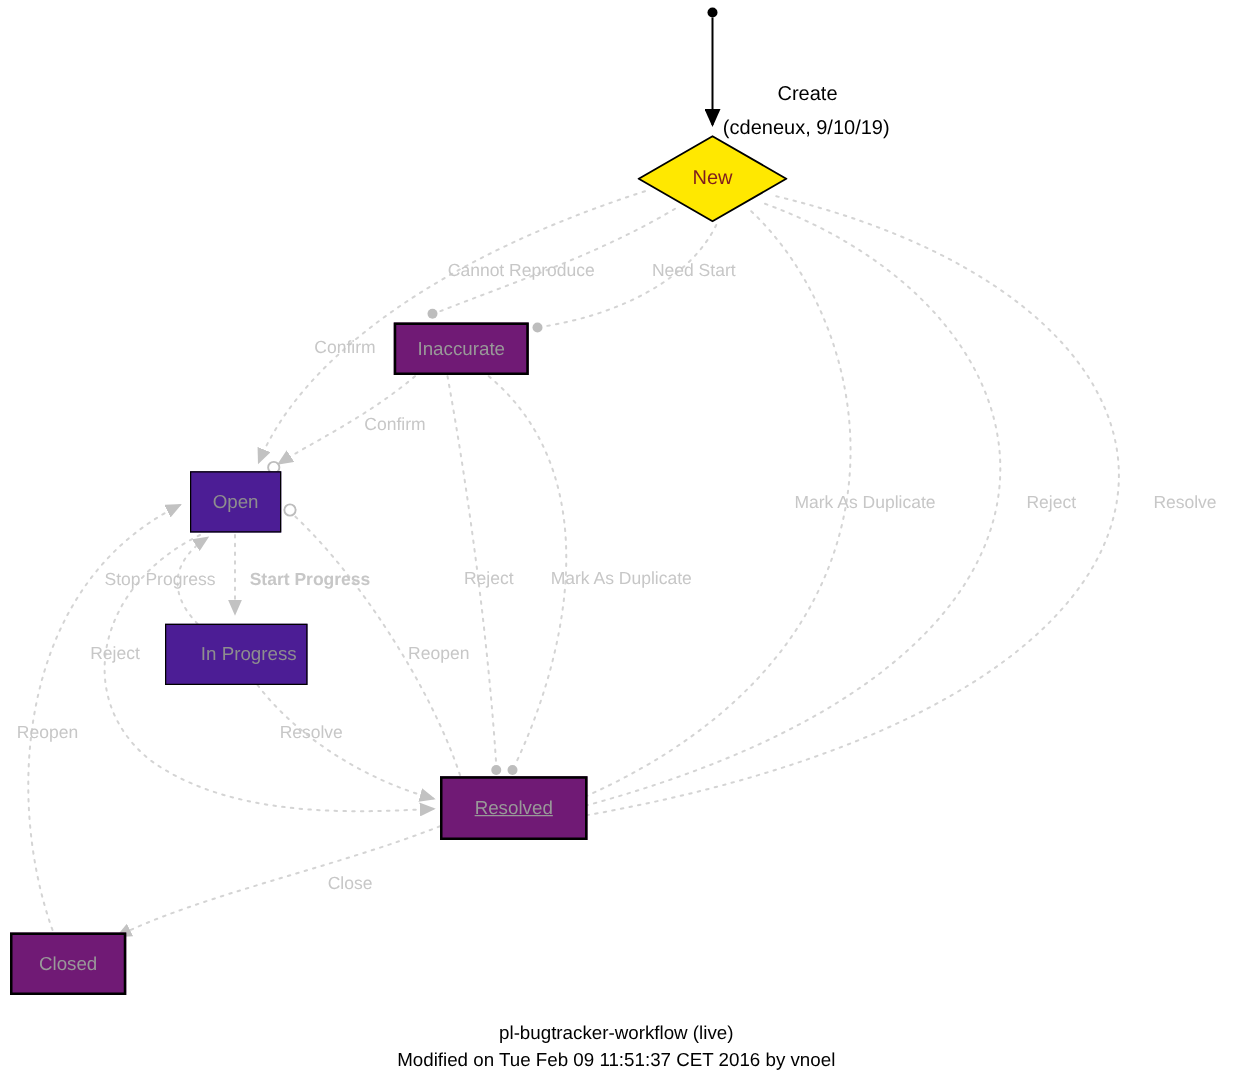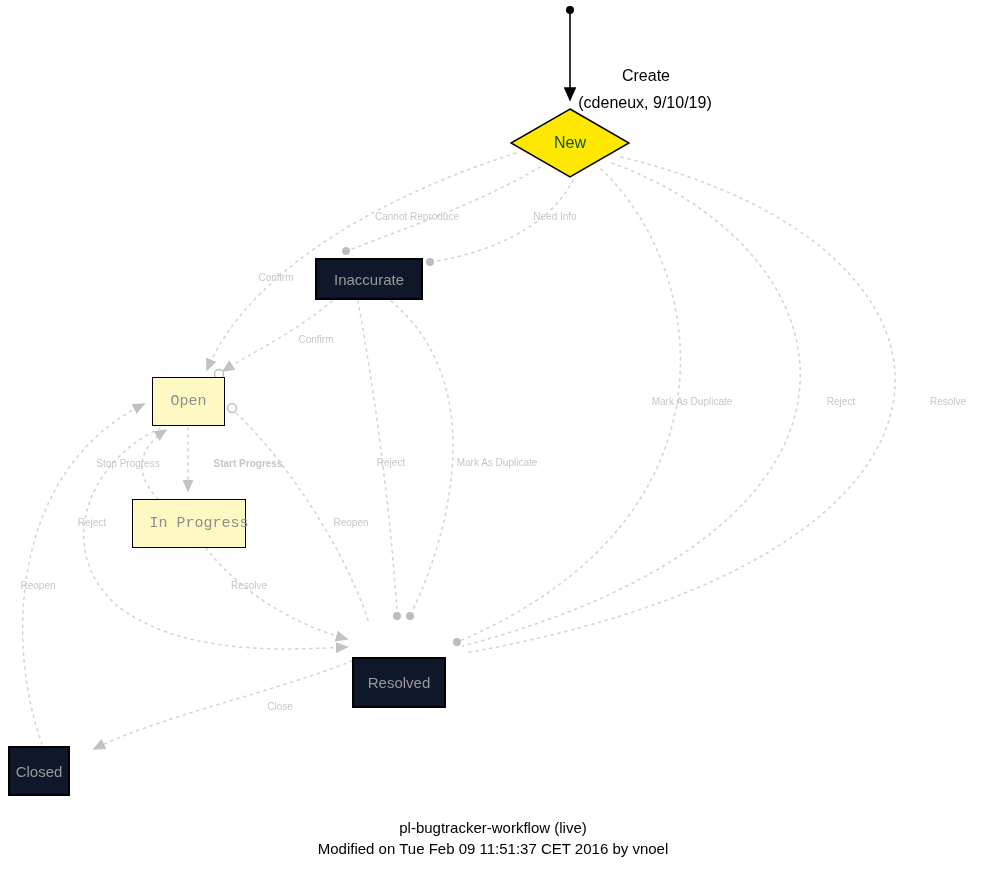--- a/index.html
+++ b/index.html
@@ -24,34 +24,34 @@
   .node {
     position: absolute;
     display: flex;
     align-items: center;
     justify-content: center;
     font-size: 15px;
     white-space: nowrap;
     z-index: 2;
   }
   .node.state { border: 1px solid #000000; }
-  .node.gray  { background: #0f172a; color: #999999; border-width: 2px; text-align: center; }
-  .node.white { background: #fef9c3; color: #8e8e8e; font-family: Liberation Mono, monospace; }
+  .node.gray  { background: #701a75; color: #999999; border-width: 2px; text-align: center; }
+  .node.white { background: #4c1d95; color: #8e8e8e; }
   .diamond { z-index: 2; }
   .diamond svg { position: absolute; left: 0; top: 0; }
   .diamond .diamond-label {
     position: absolute; left: 0; top: 0; right: 0; bottom: 0;
     display: flex; align-items: center; justify-content: center;
-    font-size: 16px; color: #14532d; text-align: center;
+    font-size: 16px; color: #7f1d1d; text-align: center;
   }
   .edge-label {
     position: absolute;
     transform: translate(-50%, -50%);
     color: #c7c7c7;
-    font-size: 10px;
+    font-size: 14px;
     white-space: nowrap;
     z-index: 3;
   }
   .free-label {
     position: absolute;
     transform: translate(-50%, -50%);
     color: #000000;
     font-size: 16px;
     white-space: nowrap;
     z-index: 3;
@@ -125,30 +125,30 @@
   </div>
 
   <div class="node state white" style="left:152px; top:377px; width:73px; height:49px;">
     <span>Open</span>
   </div>
 
   <div class="node state white" style="left:132px; top:499px; width:114px; height:49px;padding-left:20px;">
     <span>In Progress</span>
   </div>
 
-  <div class="node state gray" style="left:352px; top:657px; width:94px; height:51px;">
+  <div class="node state gray" style="left:352px; top:621px; width:118px; height:51px;text-decoration:underline;">
     <span>Resolved</span>
   </div>
 
-  <div class="node state gray" style="left:8px; top:746px; width:62px; height:50px;">
+  <div class="node state gray" style="left:8px; top:746px; width:93px; height:50px;">
     <span>Closed</span>
   </div>
 
   <span class="edge-label" style="left:417px; top:216px;">Cannot Reproduce</span>
-  <span class="edge-label" style="left:555px; top:216px;">Need Info</span>
+  <span class="edge-label" style="left:555px; top:216px;">Need Start</span>
   <span class="edge-label" style="left:276px; top:277px;">Confirm</span>
   <span class="edge-label" style="left:316px; top:339px;">Confirm</span>
   <span class="edge-label" style="left:692px; top:401px;">Mark As Duplicate</span>
   <span class="edge-label" style="left:841px; top:401px;">Reject</span>
   <span class="edge-label" style="left:948px; top:401px;">Resolve</span>
   <span class="edge-label" style="left:128px; top:463px;">Stop Progress</span>
   <span class="edge-label" style="left:248px; top:463px;font-weight:bold;">Start Progress</span>
   <span class="edge-label" style="left:391px; top:462px;">Reject</span>
   <span class="edge-label" style="left:497px; top:462px;">Mark As Duplicate</span>
   <span class="edge-label" style="left:92px; top:522px;">Reject</span>

